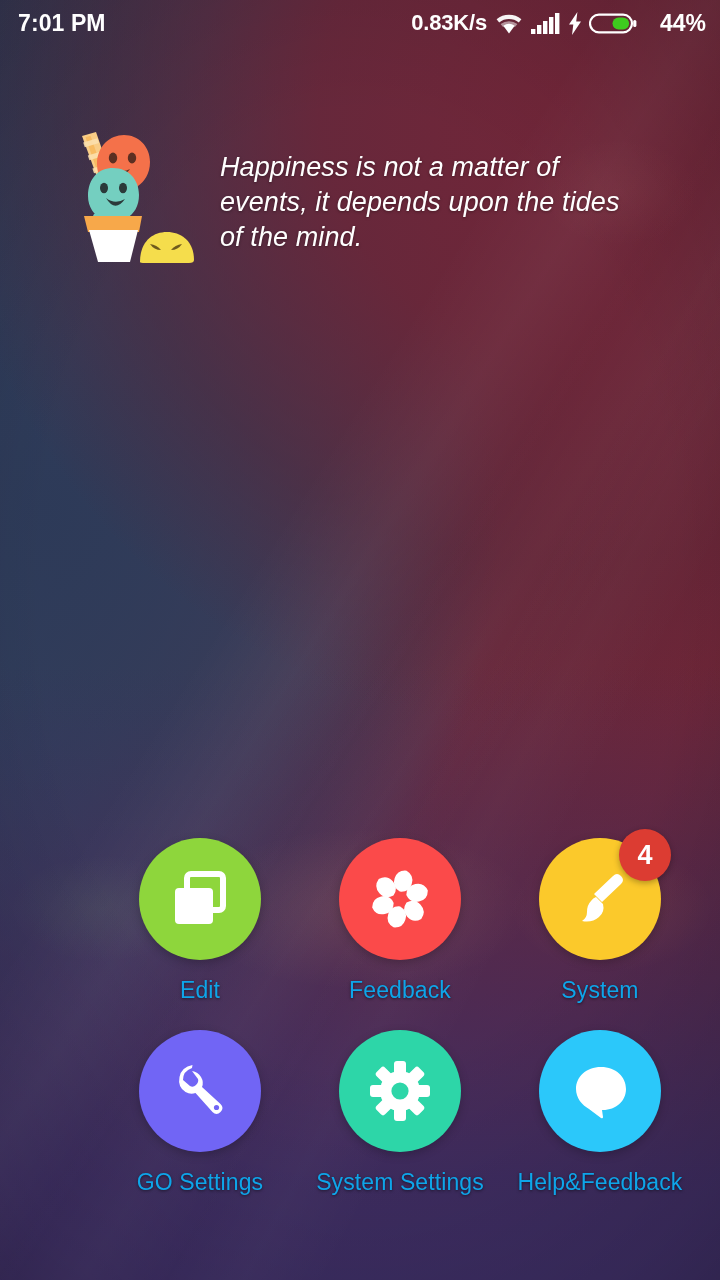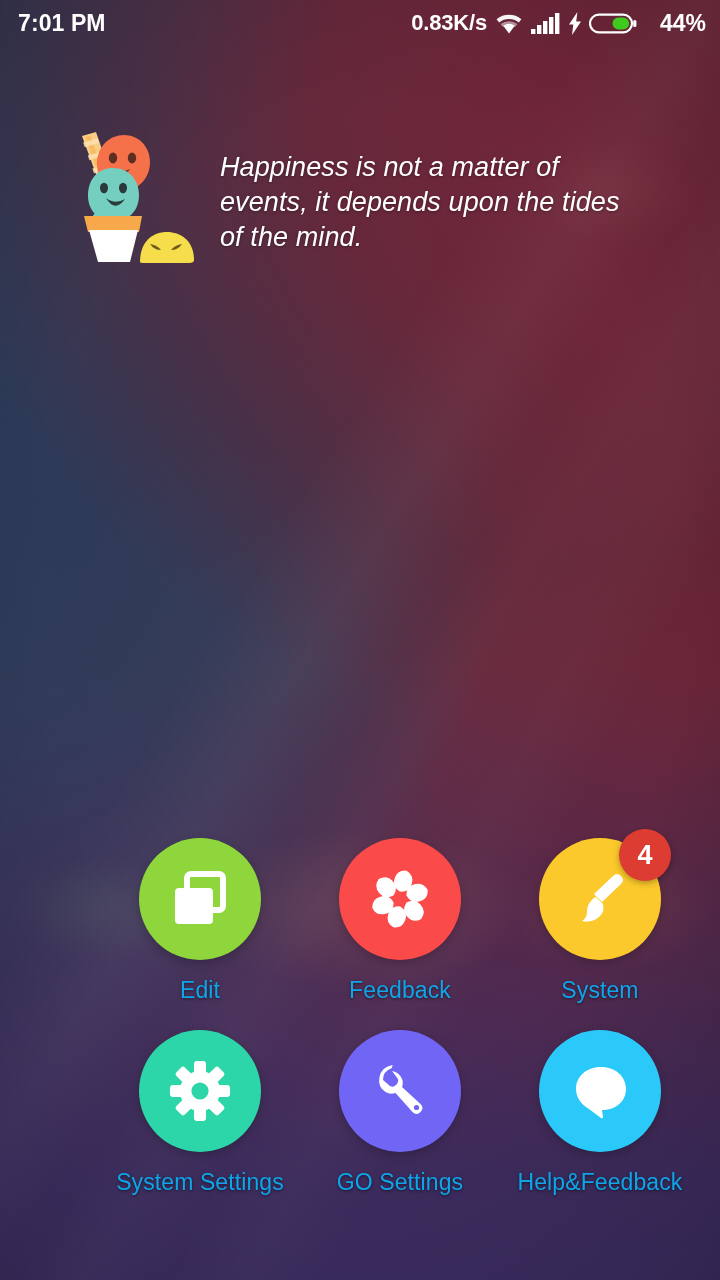--- a/index.html
+++ b/index.html
@@ -304,20 +304,32 @@
           </div>
           <div class="badge" style="background:#dc3c32">
             <span>4</span>
           </div>
         </div>
         <div class="app-label">System</div>
       </div>
     </div>
 
     <div class="grid-row">
+
+      <div class="app-cell">
+        <div class="app-circle-wrap">
+          <div class="app-circle" style="background:#7165f5">
+            <svg width="58" height="58" viewBox="0 0 58 58">
+              <path d="M21.5 3 q-11 2 -13 12 q-2 10 6 15 q5 3 10 1 l17 19 q4 4 8 0 q4 -4 0 -8 L31 25 q2 -5 -1 -10 q-3 -5 -9 -6 l6 8 q1 3 -2 6 q-3 3 -6 1 l-7 -6 q0 -9 9 -12 Z" fill="#ffffff"></path>
+              <circle cx="45.5" cy="45.5" r="2.6" fill="#7165f5"></circle>
+            </svg>
+          </div>
+        </div>
+        <div class="app-label">GO Settings</div>
+      </div>
 
       <div class="app-cell">
         <div class="app-circle-wrap">
           <div class="app-circle" style="background:#2dd6a8">
             <svg width="62" height="62" viewBox="0 0 62 62">
               <g fill="#ffffff">
                 <g transform="translate(31,31)">
                   <rect x="-6" y="-30" width="12" height="15" rx="3"></rect>
                   <rect x="-6" y="-30" width="12" height="15" rx="3" transform="rotate(45)"></rect>
                   <rect x="-6" y="-30" width="12" height="15" rx="3" transform="rotate(90)"></rect>
@@ -331,32 +343,20 @@
               </g>
               <circle cx="31" cy="31" r="8.6" fill="#2dd6a8"></circle>
             </svg>
           </div>
         </div>
         <div class="app-label">System Settings</div>
       </div>
 
       <div class="app-cell">
         <div class="app-circle-wrap">
-          <div class="app-circle" style="background:#7165f5">
-            <svg width="58" height="58" viewBox="0 0 58 58">
-              <path d="M21.5 3 q-11 2 -13 12 q-2 10 6 15 q5 3 10 1 l17 19 q4 4 8 0 q4 -4 0 -8 L31 25 q2 -5 -1 -10 q-3 -5 -9 -6 l6 8 q1 3 -2 6 q-3 3 -6 1 l-7 -6 q0 -9 9 -12 Z" fill="#ffffff"></path>
-              <circle cx="45.5" cy="45.5" r="2.6" fill="#7165f5"></circle>
-            </svg>
-          </div>
-        </div>
-        <div class="app-label">GO Settings</div>
-      </div>
-
-      <div class="app-cell">
-        <div class="app-circle-wrap">
           <div class="app-circle" style="background:#2bc8fa">
             <svg width="60" height="60" viewBox="0 0 60 60">
               <path d="M30 6 C45 6 55 16 55 28 C55 40 45 49 32 49 l-1 0 l1 7 q0 2 -2 1 l-12 -9 C11 44 5 37 5 28 C5 16 15 6 30 6 Z" fill="#ffffff" transform="translate(1,0)"></path>
             </svg>
           </div>
         </div>
         <div class="app-label">Help&amp;Feedback</div>
       </div>
     </div>
 

